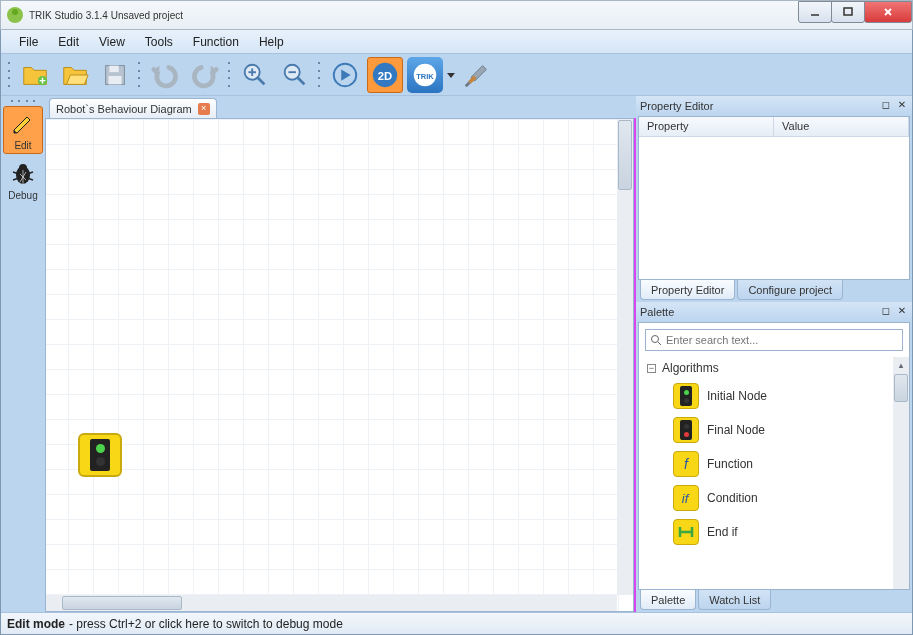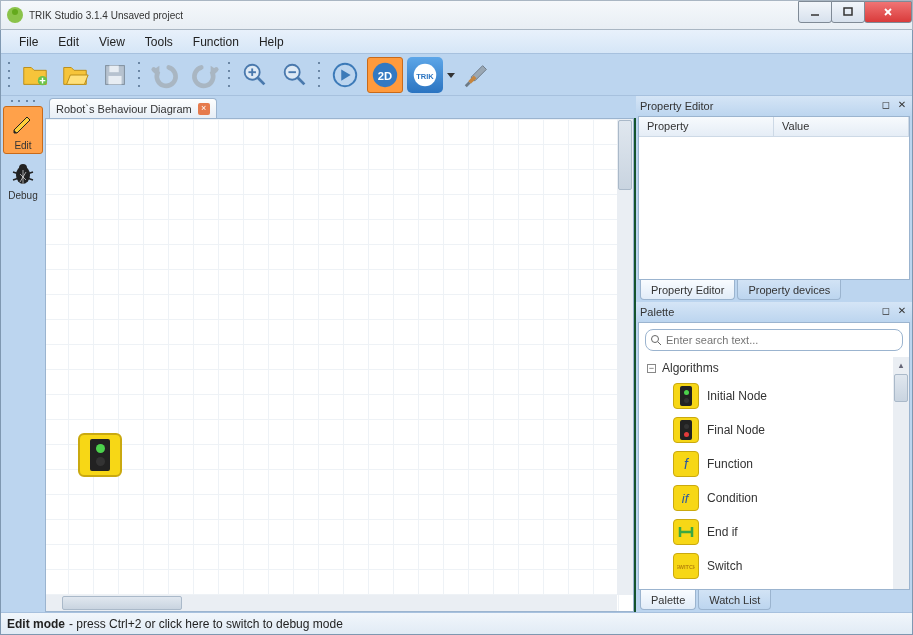--- a/index.html
+++ b/index.html
@@ -8,21 +8,21 @@
   
   .titlebar { height: 30px; background: linear-gradient(#f5f8fb,#e8eef4); border: 1px solid #a9b6c3; display:flex; align-items:center; padding-left:6px; position:relative; }
   .titlebar .appicon { width:16px; height:16px; background:#8bc34a; border-radius:50%; position:relative; }
   .titlebar .appicon:before { content:""; position:absolute; width:6px; height:6px; background:#64a91d; border-radius:50%; top:2px; left:5px; }
   .titlebar .title { margin-left:6px; font-size:10px; color:#333; }
   .winbtns { position:absolute; right:0; top:0; display:flex; }
   .winbtn { width:34px; height:22px; border:1px solid #7f8a96; background:linear-gradient(#f2f6fb,#d7e1ed); display:flex; align-items:center; justify-content:center; font-size:11px; color:#333; border-radius:0 0 3px 3px; margin-left:-1px;}
   .winbtn.close { width:48px; background:linear-gradient(#f07474,#d93b3b); color:#fff; }
   .winbtn svg { width:12px; height:12px; }
 
-  .frame { border:1px solid #7f98b1; border-top:none; height:605px; background:#14532d; display:flex; flex-direction:column; }
+  .frame { border:1px solid #7f98b1; border-top:none; height:605px; background:#d946ef; display:flex; flex-direction:column; }
 
   .menubar { height:24px; background:linear-gradient(#e8f1fb,#d6e6f7); display:flex; align-items:center; padding-left:8px; font-size:12px; color:#222; border-bottom:1px solid #a7c1de; }
   .menubar span { padding:3px 10px; }
 
   .toolbar { height:42px; background:#bcd5ef; display:flex; align-items:center; padding:0 4px; border-bottom:1px solid #a7c1de; }
   .grip { width:4px; height:30px; display:flex; flex-direction:column; justify-content:space-around; margin:0 3px; }
   .grip i { width:2px; height:2px; background:#6b87a5; }
   .tbtn { width:36px; height:36px; margin:0 2px; display:flex; align-items:center; justify-content:center; border-radius:3px; position:relative; }
   .tbtn svg { width:30px; height:30px; }
   .tbtn.active { background:#ff9a3c; border:1px solid #c86a1a; }
@@ -64,21 +64,21 @@
   .panel-head .ctrls span { width:12px; height:12px; font-size:10px; display:flex; align-items:center; justify-content:center; color:#333; }
   .prop-body { flex:1; background:#fff; border:1px solid #9bb4cf; margin:0 2px; min-height:0; }
   .prop-columns { height:20px; display:flex; background:linear-gradient(#f7fafd,#e5edf6); border-bottom:1px solid #cdd9e6; font-size:11px; color:#333; }
   .prop-columns div { flex:1; padding:3px 8px; border-right:1px solid #cdd9e6; }
   .bottom-tabs { height:22px; display:flex; align-items:flex-end; padding:0 4px 2px; gap:2px; }
   .bottom-tab { height:20px; padding:0 10px; font-size:11px; display:flex; align-items:center; background:linear-gradient(#f9fcff,#e1ecf8); border:1px solid #9bb4cf; border-top:none; border-radius:0 0 4px 4px; color:#333; }
   .bottom-tab.inactive { background:linear-gradient(#d2e3f5,#bcd5ef); }
 
   .palette-body { flex:1; background:#fff; border:1px solid #9bb4cf; margin:0 2px; display:flex; flex-direction:column; min-height:0; }
   .search-wrap { padding:6px; }
-  .search { display:flex; align-items:center; border:1px solid #9bb4cf; border-radius:8px; height:22px; padding:0 4px; }
+  .search { display:flex; align-items:center; border:1px solid #9bb4cf; border-radius:0; height:22px; padding:0 4px; }
   .search svg { width:12px; height:12px; margin-right:4px; }
   .search input { border:none; outline:none; flex:1; font-size:11px; color:#888; background:transparent; }
   .tree { flex:1; overflow:auto; position:relative; }
   .tree-scroll { position:absolute; right:0; top:0; width:16px; height:100%; background:#eaeef3; }
   .tree-scroll .up, .tree-scroll .dn { height:16px; display:flex; align-items:center; justify-content:center; font-size:9px; color:#667; }
   .tree-scroll .thumb { width:14px; height:28px; background:linear-gradient(#e0e7ef,#c9d4e0); border:1px solid #aab9c9; margin:1px auto; border-radius:2px; }
   .cat { padding:4px 8px; font-size:12px; color:#333; display:flex; align-items:center; }
   .cat .sq { width:9px; height:9px; border:1px solid #888; margin-right:6px; display:flex; align-items:center; justify-content:center; font-size:9px; line-height:1; color:#555; }
   .p-item { display:flex; align-items:center; padding:4px 0 4px 34px; font-size:12px; color:#333; }
   .p-icon { width:26px; height:26px; background:#f7d716; border:1px solid #caa90f; border-radius:4px; margin-right:8px; display:flex; align-items:center; justify-content:center; }
@@ -295,21 +295,21 @@
             </div>
         </div>
         <div class="prop-body">
           <div class="prop-columns">
             <div>Property</div>
             <div>Value</div>
           </div>
         </div>
         <div class="bottom-tabs">
           <div class="bottom-tab">Property Editor</div>
-          <div class="bottom-tab inactive">Property devices</div>
+          <div class="bottom-tab inactive">Configure project</div>
         </div>
       </div>
 
       <div class="panel" style="flex:1; min-height:0;">
         <div class="panel-head">
           <span>Palette</span>
           <div class="ctrls">
               <span>◻</span>
               <span>✕</span>
             </div>
@@ -365,28 +365,20 @@
                   <span>Condition</span>
                 </div>
                 <div class="p-item">
                   <div class="p-icon">
                     <svg viewBox="0 0 18 18">
                       <path d="M3 4 v10 M15 4 v10 M3 9 h12" stroke="#3aa843" stroke-width="2.5" fill="none"></path>
                     </svg>
                   </div>
                   <span>End if</span>
                 </div>
-                <div class="p-item">
-                  <div class="p-icon">
-                    <svg viewBox="0 0 18 18">
-                      <text x="9" y="12" text-anchor="middle" font-size="5.5" font-weight="bold" fill="#b8860b">SWITCH</text>
-                    </svg>
-                  </div>
-                  <span>Switch</span>
-                </div>
               </div>
             <div class="tree-scroll">
               <div class="up">▴</div>
                 <div class="thumb"></div>
             </div>
           </div>
         </div>
         <div class="bottom-tabs">
           <div class="bottom-tab">Palette</div>
           <div class="bottom-tab inactive">Watch List</div>

